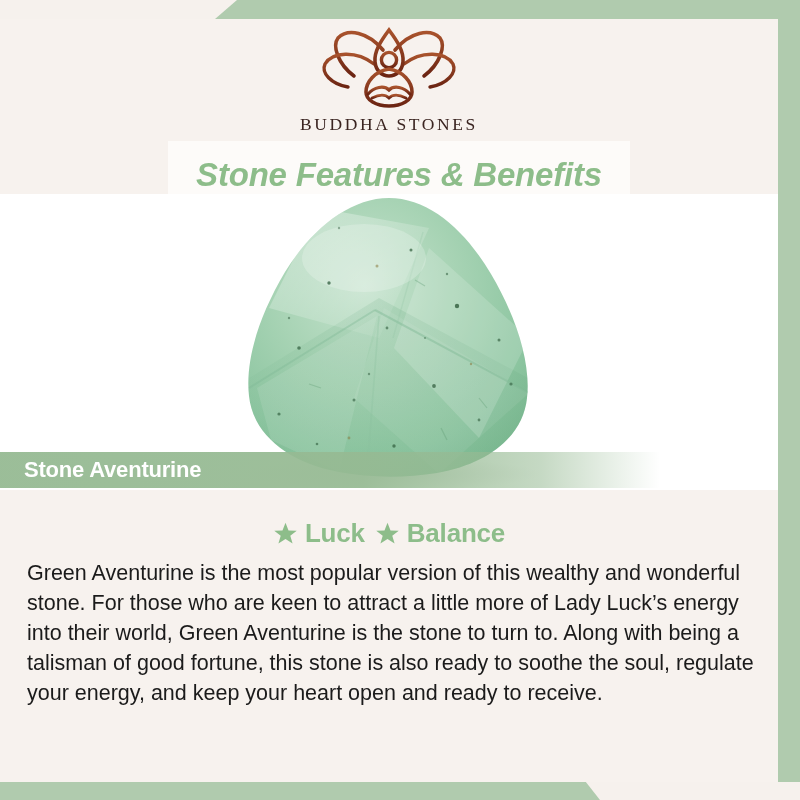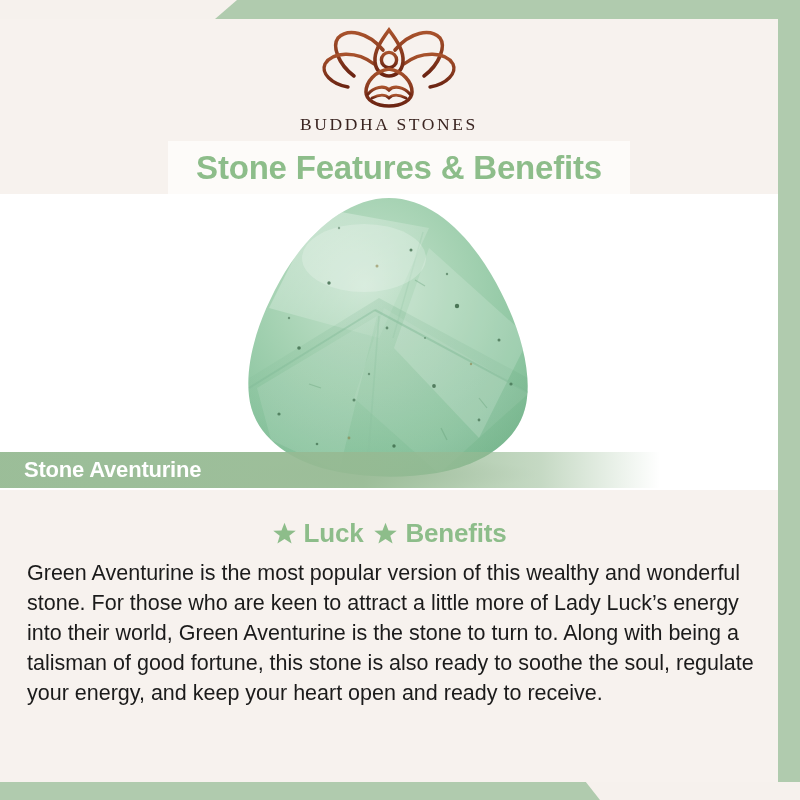--- a/index.html
+++ b/index.html
@@ -40,21 +40,21 @@
   .logo-word{
     margin-top:4px;
     font-family:"Liberation Serif", serif;
     font-size:17.5px;letter-spacing:2.6px;color:#3a2420;font-weight:400;
   }
 
   
   .title-banner{
     position:absolute;top:141px;left:168px;width:462px;height:53px;
     background:#fdfbf9;
-    display:flex;align-items:center;justify-content:center;
+    display:flex;align-items:flex-end;justify-content:center;font-style:italic;
   }
   .title-text{
     font-size:33px;font-weight:bold;color:#8dbd8a;
     letter-spacing:-0.2px;white-space:nowrap;
   }
 
   
   .stage{
     position:absolute;top:194px;left:0;width:778px;height:296px;
     background:#ffffff;overflow:hidden;
@@ -239,19 +239,19 @@
     <div class="benefit">
       <svg class="star" viewBox="0 0 24 24">
         <path d="M12 1.6 L14.9 9.0 L22.8 9.3 L16.6 14.1 L18.8 21.7 L12 17.3 L5.2 21.7 L7.4 14.1 L1.2 9.3 L9.1 9.0 Z" fill="#8dbd8a"></path>
       </svg>
       <span class="benefit-label">Luck</span>
     </div>
     <div class="benefit">
       <svg class="star" viewBox="0 0 24 24">
         <path d="M12 1.6 L14.9 9.0 L22.8 9.3 L16.6 14.1 L18.8 21.7 L12 17.3 L5.2 21.7 L7.4 14.1 L1.2 9.3 L9.1 9.0 Z" fill="#8dbd8a"></path>
       </svg>
-      <span class="benefit-label">Benefits</span>
+      <span class="benefit-label">Balance</span>
     </div>
   </div>
 
   <div class="paragraph">Green Aventurine is the most popular version of this wealthy and wonderful stone. For those who are keen to attract a little more of Lady Luck’s energy into their world, Green Aventurine is the stone to turn to. Along with being a talisman of good fortune, this stone is also ready to soothe the soul, regulate your energy, and keep your heart open and ready to receive.</div>
 
 </div>
 
 </body></html>

